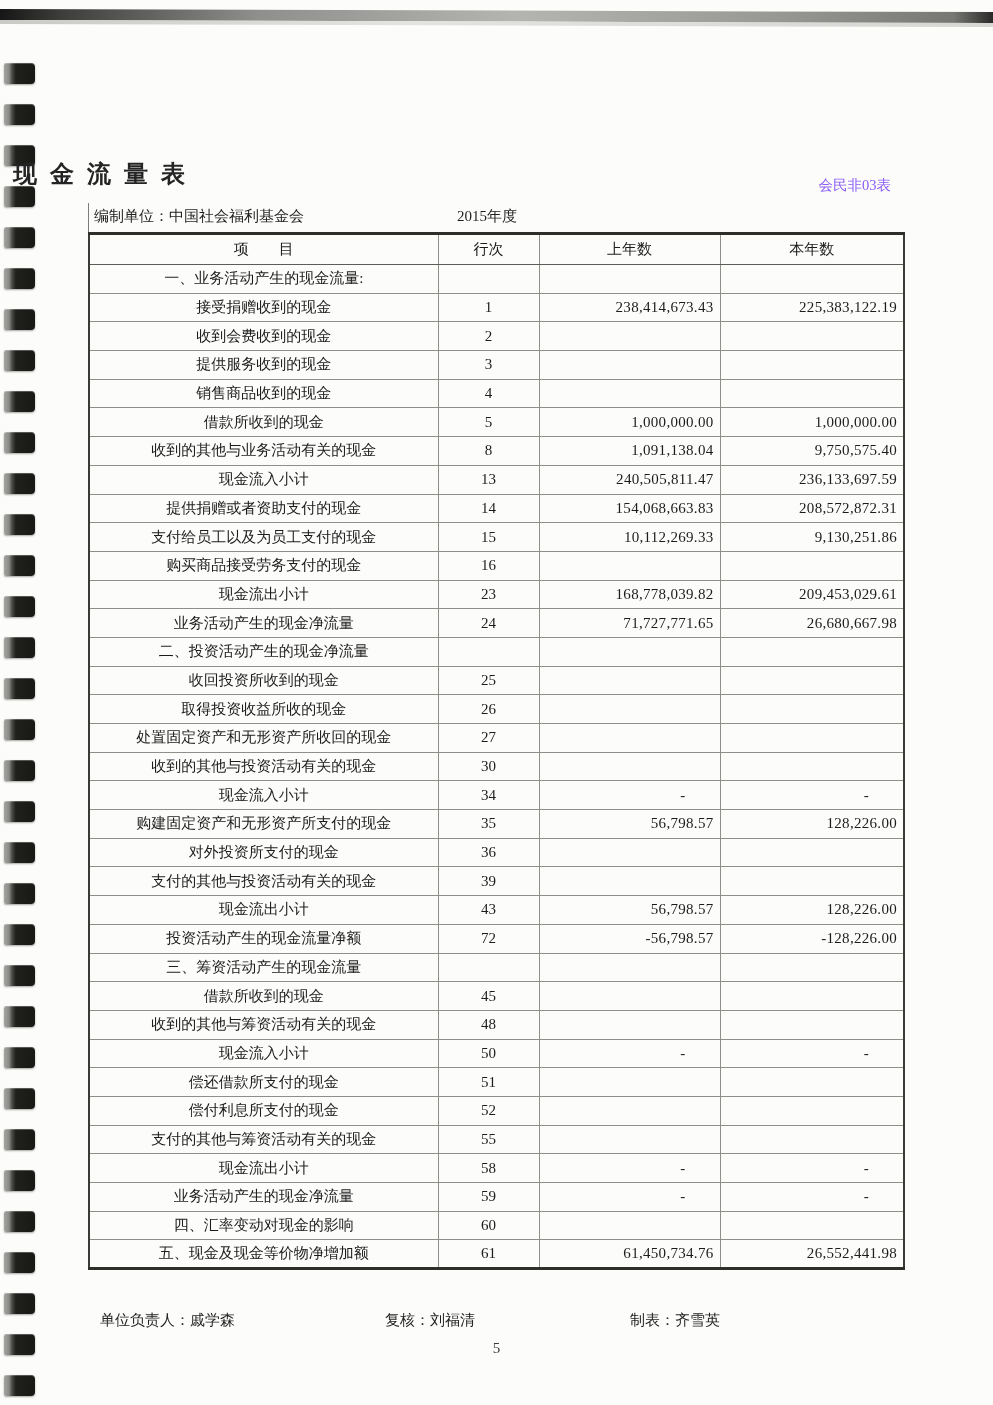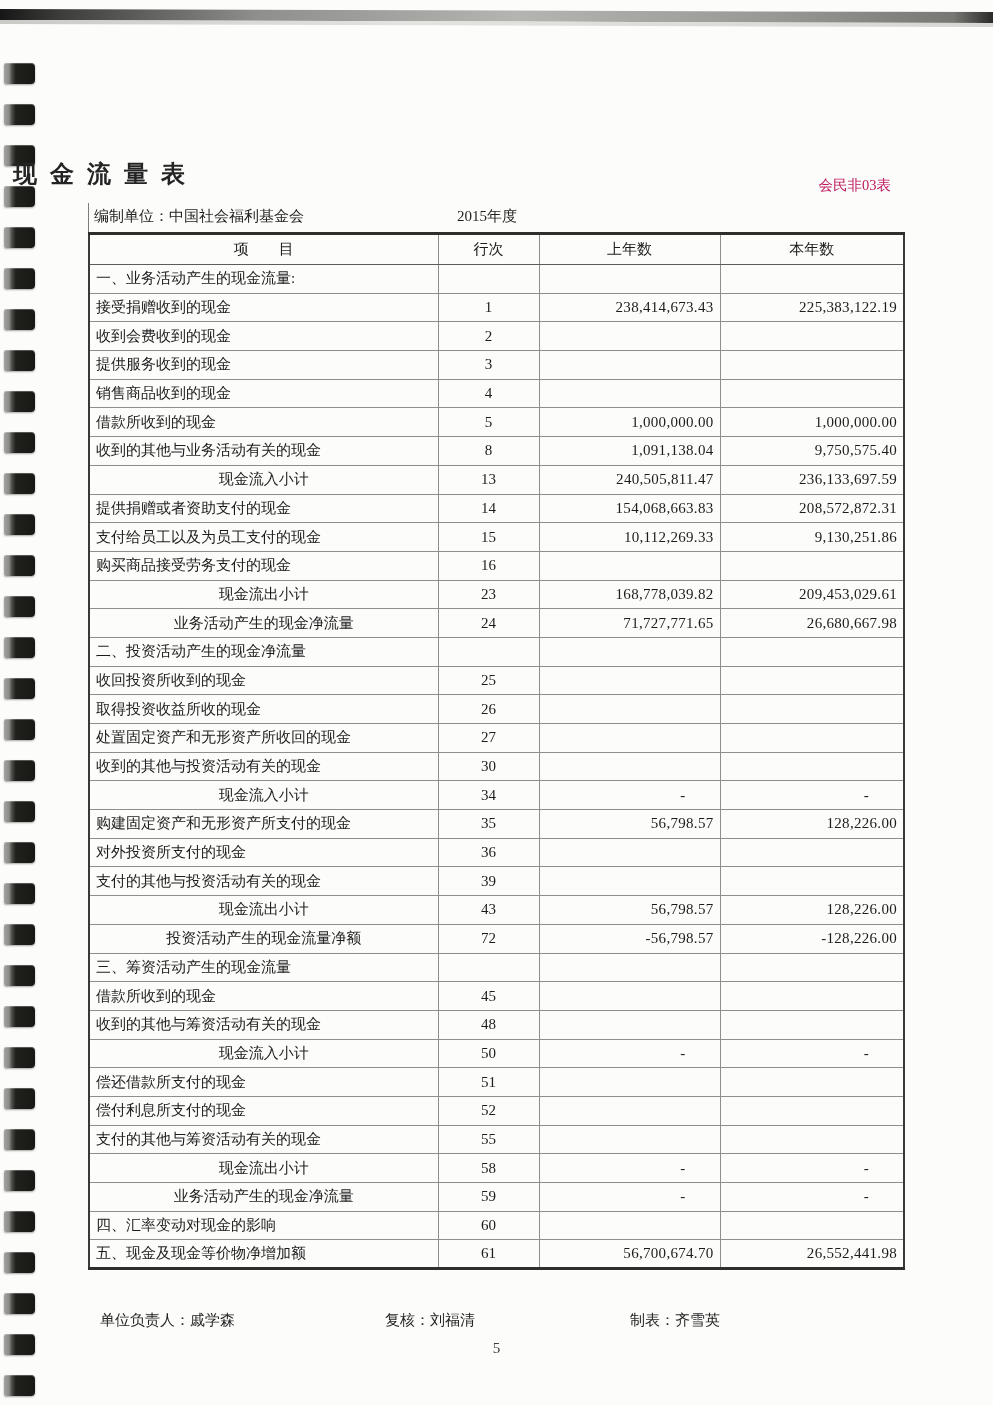--- a/index.html
+++ b/index.html
@@ -38,21 +38,21 @@
   }
 
   
   .doc-title {
     position: absolute; top: 128px; left: 0; width: 100%;
     font-size: 24px; font-weight: 700;
     letter-spacing: 13px; text-indent: 13px; color: #242424; margin-top: 30px;
   }
   .form-code {
     position: absolute; top: 176px; left: 88px; width: 815px;
-    text-align: right; padding-right: 12px; font-size: 14.5px; color: #be185d;
+    text-align: right; padding-right: 12px; font-size: 14.5px; color: #8b5cf6;
   }
   .table-area { position: absolute; top: 203px; left: 88px; width: 981px; }
   .info-row {
     position: relative; height: 29px; border-left: 1px solid #7c7c78;
     font-size: 15px;
   }
   .info-row .prepared { position: absolute; left: 5px; top: 4px; }
   .info-row .period   { position: absolute; left: 368px; top: 4px; }
   .info-row .unit     { position: absolute; right: 4px; top: 4px; }
 
@@ -62,21 +62,21 @@
   }
   table.cashflow td, table.cashflow th {
     border: 1px solid #8f8f8a;
     font-size: 15px; font-weight: 400;
     padding: 0 6px; overflow: hidden; white-space: nowrap;
     color: #1c1c1c;
   }
   table.cashflow thead tr { height: 31px; }
   table.cashflow thead th { border-bottom: 1px solid #5d5d58; text-align: center; white-space: pre; }
   table.cashflow tbody tr { height: 28.7px; }
-  td.c-item { text-align: left; }
+  td.c-item { text-align: center; }
   tr.row-subtotal td.c-item { text-align: center; }
   td.c-line { text-align: center; font-size: 14.5px; }
   td.c-num  { text-align: right; padding-right: 10px; font-size: 14.5px; letter-spacing: 0.3px; }
   td.c-num.dash { padding-right: 34px; }
 
   .doc-footer { position: absolute; top: 1311px; left: 0; width: 993px; font-size: 15px; }
   .doc-footer .responsible { position: absolute; left: 100px; }
   .doc-footer .reviewer    { position: absolute; left: 385px; }
   .doc-footer .preparer    { position: absolute; left: 630px; }
   .page-number {
@@ -351,21 +351,21 @@
         </tr>
         <tr class="row-section">
           <td class="c-item">四、汇率变动对现金的影响</td>
           <td class="c-line">60</td>
           <td class="c-num"></td>
           <td class="c-num"></td>
         </tr>
         <tr class="row-section">
           <td class="c-item">五、现金及现金等价物净增加额</td>
           <td class="c-line">61</td>
-          <td class="c-num">56,700,674.70</td>
+          <td class="c-num">61,450,734.76</td>
           <td class="c-num">26,552,441.98</td>
         </tr>
       </tbody>
   </table>
 </div>
 
 <div class="doc-footer">
   <span class="responsible">单位负责人：戚学森</span>
   <span class="reviewer">复核：刘福清</span>
   <span class="preparer">制表：齐雪英</span>

